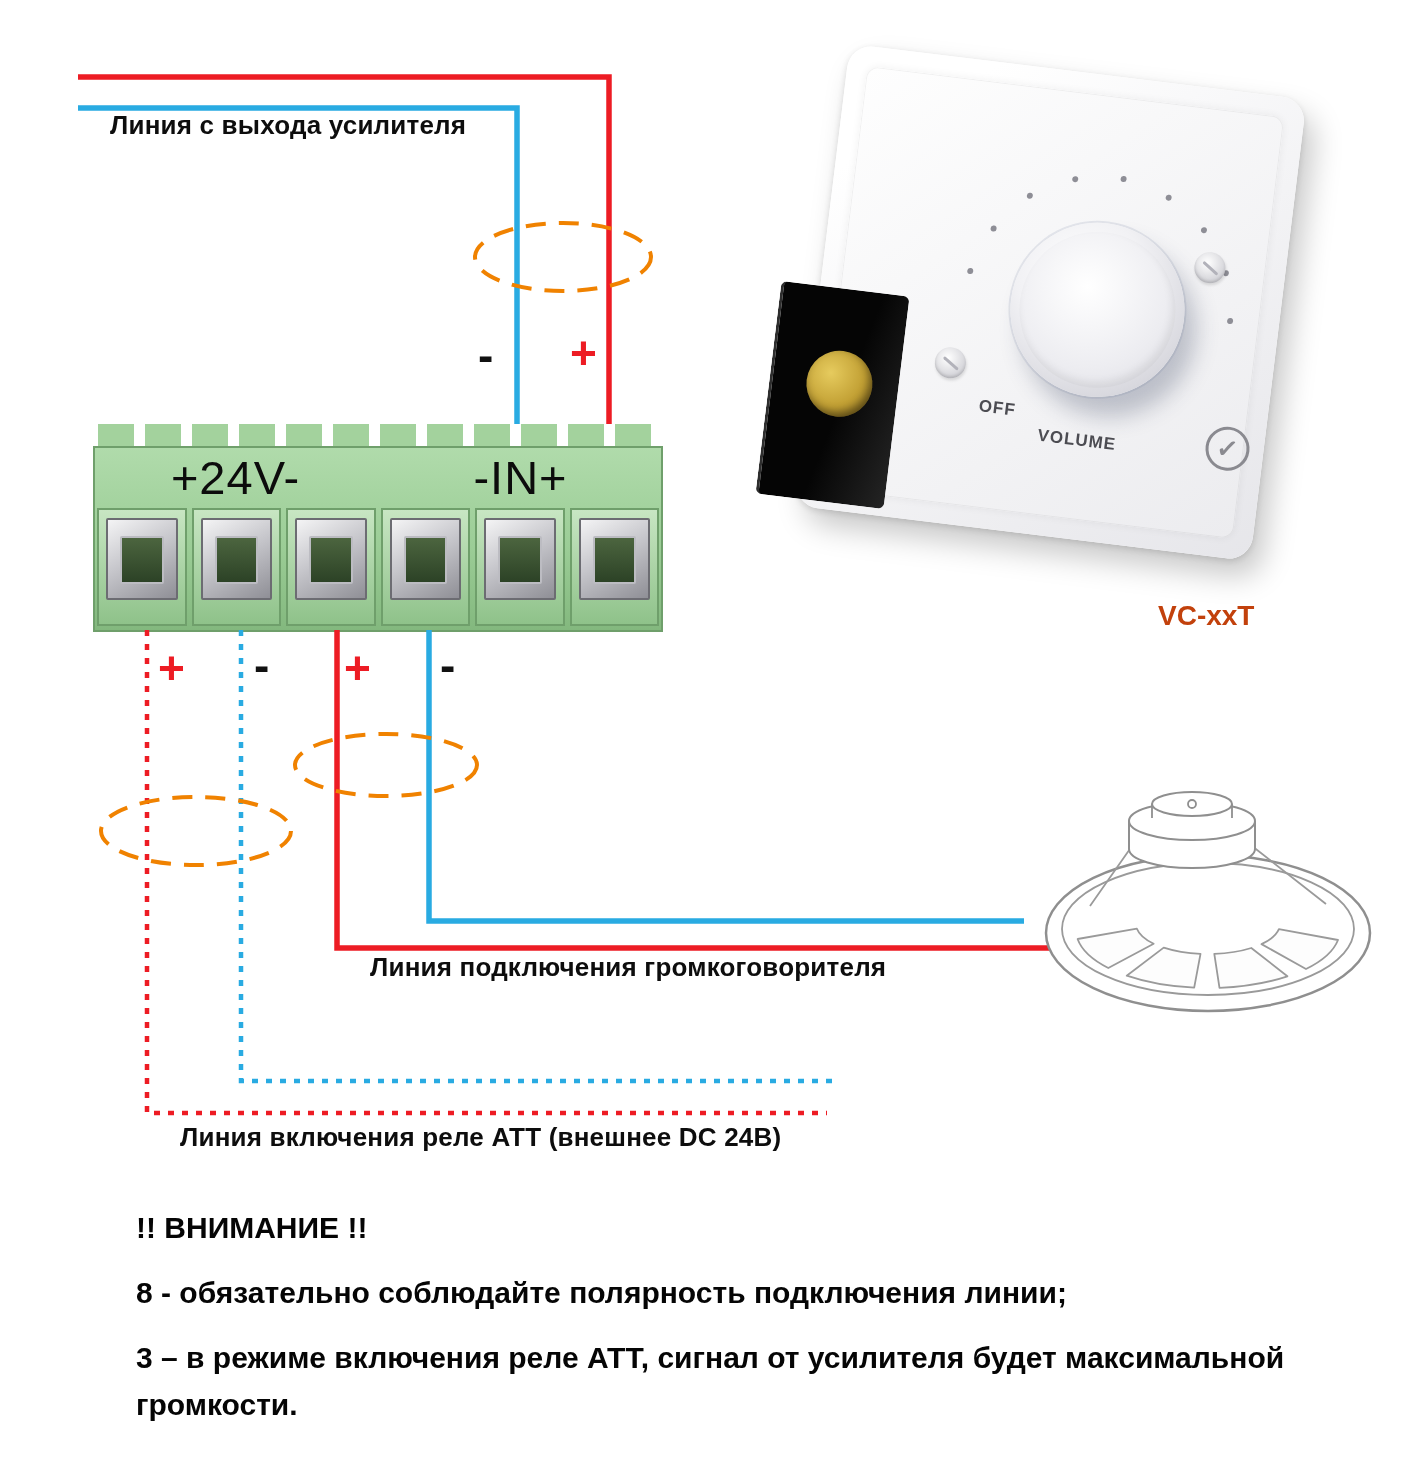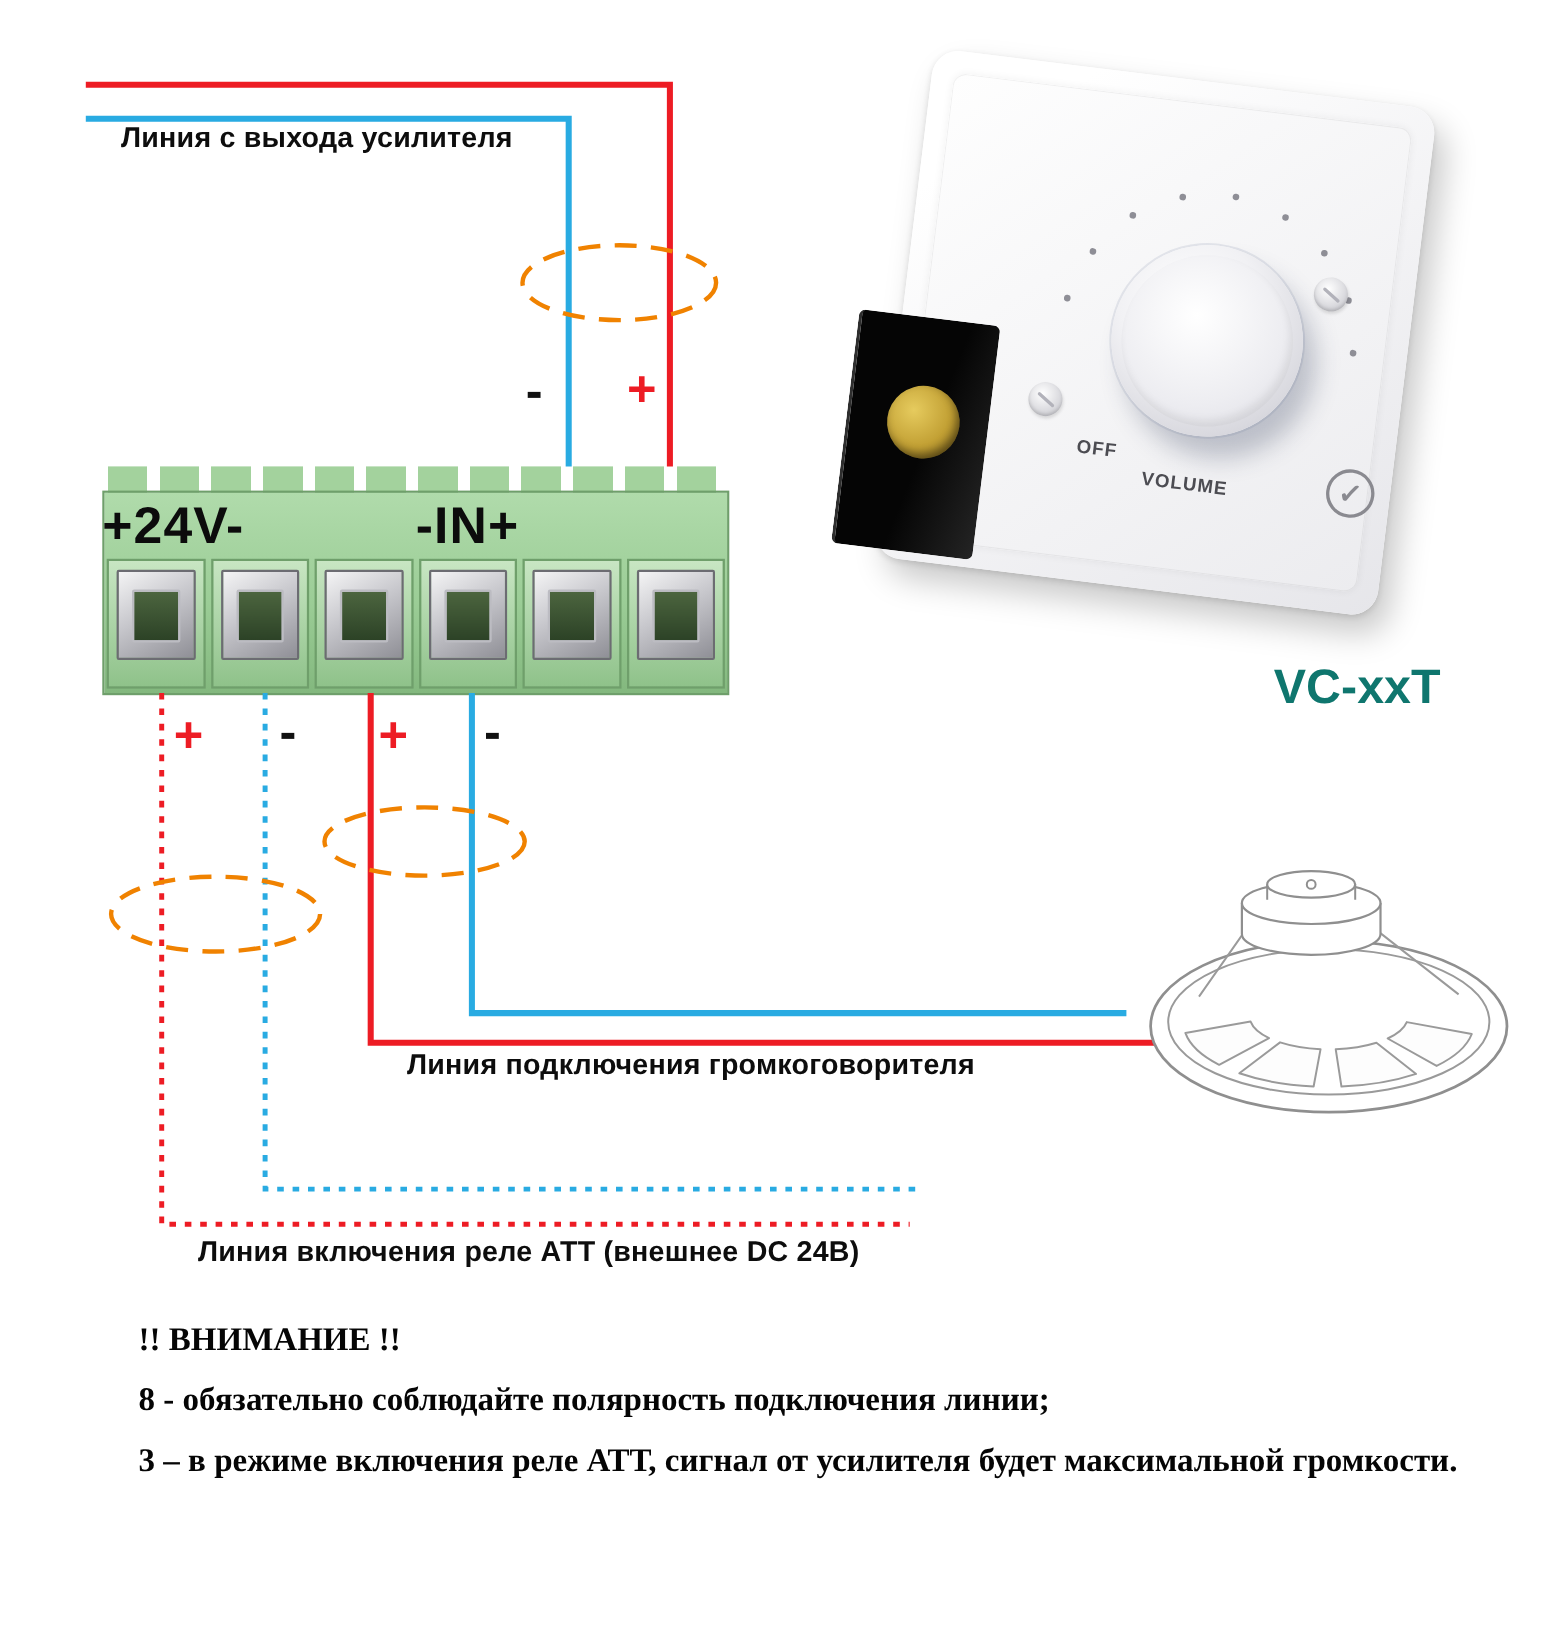--- a/index.html
+++ b/index.html
@@ -52,22 +52,22 @@
   .tb-body {
     position: absolute; left: 0; right: 0; top: 22px; bottom: 0;
     background: linear-gradient(180deg, #b0dbab 0%, #9bcd96 55%, #83b87e 100%);
     border: 2px solid #6f9f6b; box-sizing: border-box;
   }
   .tb-labels {
     position: absolute; left: 0; right: 0; top: 26px; height: 56px;
     display: flex; z-index: 2;
   }
   .tb-labels span {
-    flex: 1; 
-    font-size: 47px; line-height: 56px; font-weight: 700; color: #0c0c0c;
+    flex: 1; text-align: center;
+    font-size: 47px; line-height: 56px; font-weight: 400; color: #0c0c0c;
     letter-spacing: 1px;
   }
   .tb-terminals {
     position: absolute; left: 4px; right: 4px; top: 84px; height: 118px;
     display: flex; gap: 5px; z-index: 2;
   }
   .terminal-cell {
     flex: 1;
     background: linear-gradient(180deg, #c8e6c3, #8fc28a);
     border: 2px solid #6f9f6b; box-sizing: border-box;
@@ -151,29 +151,29 @@
     z-index: 3;
   }
   .sticker {
     position: absolute; left: 34px; top: 62px;
     width: 66px; height: 66px; border-radius: 50%;
     background: radial-gradient(circle at 35% 35%, #e6cb5e 0%, #c2a034 55%, #8d6f1e 100%);
     box-shadow: inset -3px -4px 8px rgba(0,0,0,0.45);
   }
   .model-label {
     position: absolute; left: 1158px; top: 600px; z-index: 5;
-    font-size: 44px; font-weight: 800; color: #0f766e;
+    font-size: 28px; font-weight: 800; color: #c2410c;
   }
 
   
   .warning {
     position: absolute; left: 118px; top: 1186px; width: 1255px; z-index: 5;
     color: #050505; font-weight: 700; font-size: 30px; line-height: 47px;
   }
-  .warning p { margin: 8px; font-family: Liberation Serif, serif; }
+  .warning p { margin: 18px; }
 </style>
 </head>
 <body>
 
 <div class="stage">
 
   <div class="terminal-block">
     <div class="tb-teeth"></div>
     <div class="tb-body"></div>
     <div class="tb-labels">

